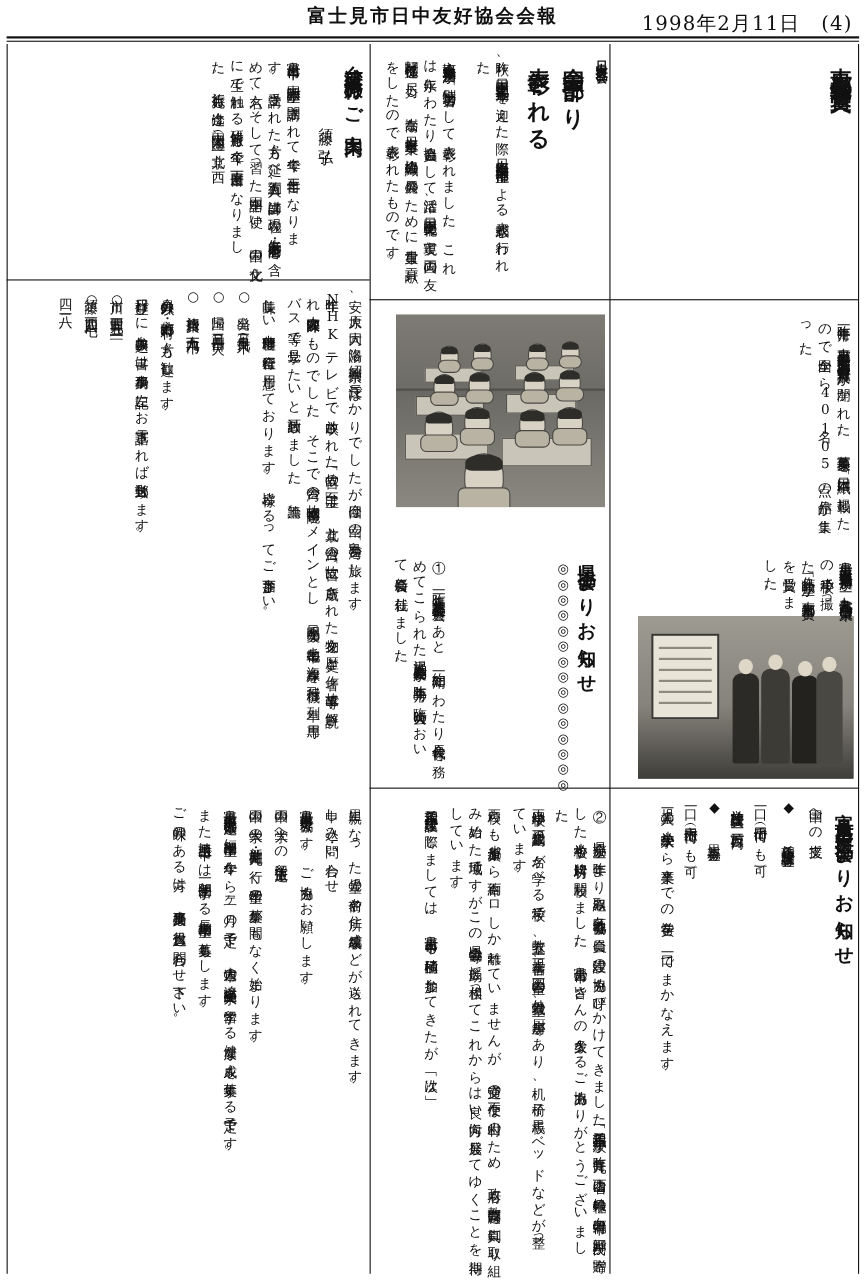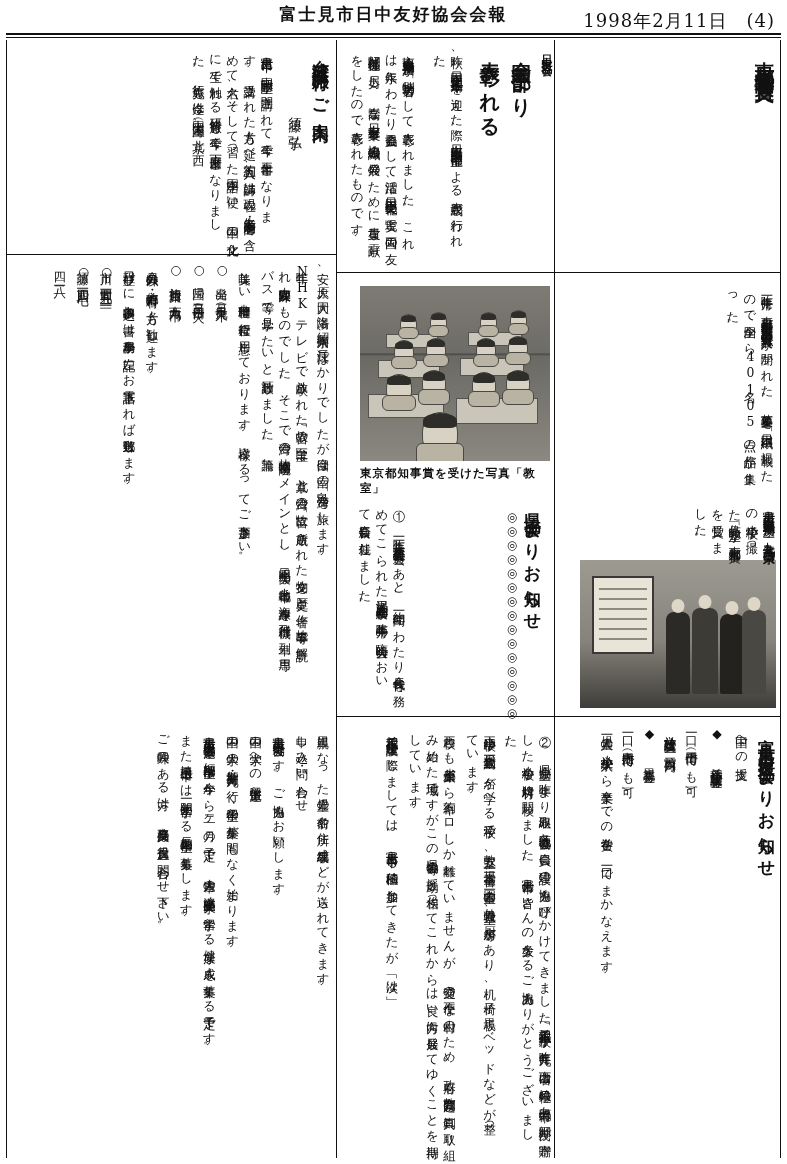--- a/index.html
+++ b/index.html
@@ -187,21 +187,20 @@
       </div>
     <div class="kid" style="left:150px;top:24px;width:15px;height:17px;">
         <div class="hair"></div>
         <div class="shirt"></div>
       </div>
     <div class="kid" style="left:62px;top:126px;width:34px;height:38px;">
         <div class="hair"></div>
         <div class="shirt"></div>
       </div>
   </div>
-  <div class="cap" style="left:360px;top:466px;width:200px;">東京都知事賞を受けた写真「教室」</div>
 
   <div class="art" style="left:558px;top:286px;width:218px;height:200px;">
     <div class="vcol body-text" style="height:195px;">昨年十一月に東京都日中友好協会主催第五回「日中友好写真展」が開かれた。募集要項を「日本国紙に掲載したので全国から40名105点の作品が集まった。</div>
   </div>
 
   <div class="photo" style="left:580px;top:560px;width:196px;height:148px;">
     <div class="aw-bg"></div>
     <div class="frame-board" style="left:12px;top:16px;width:58px;height:74px;">
       <div class="ln" style="top:10px;"></div>
         <div class="ln" style="top:20px;"></div>

